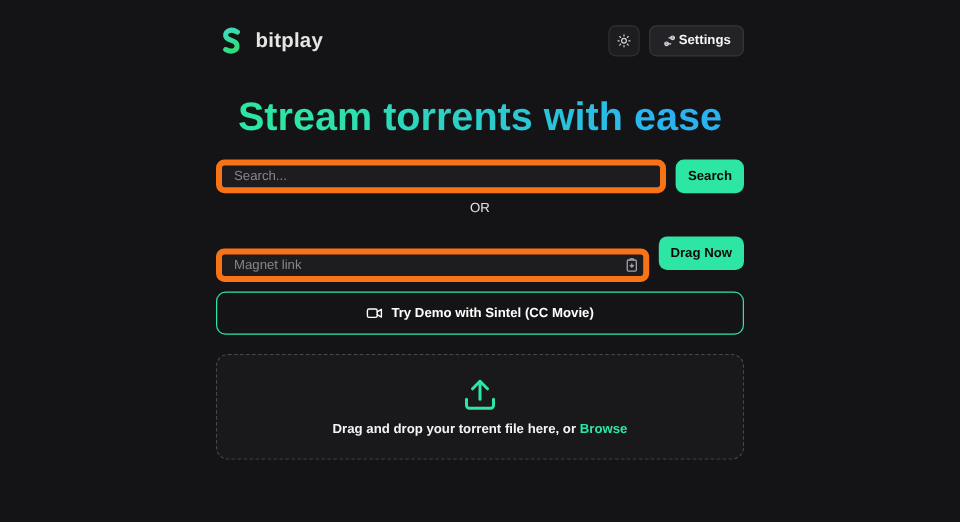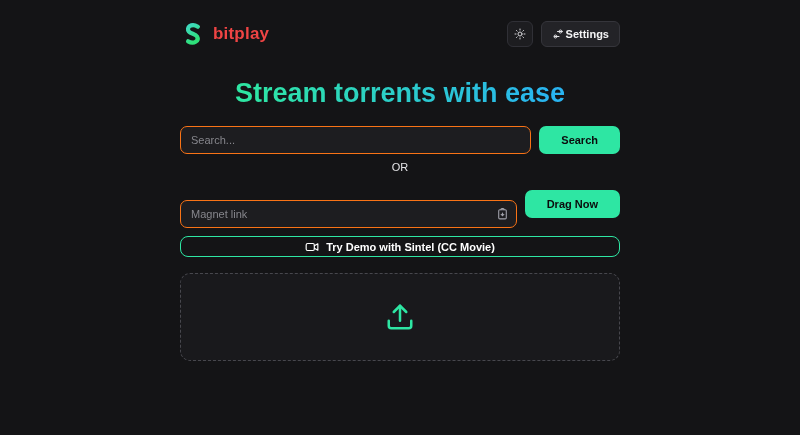--- a/index.html
+++ b/index.html
@@ -8,70 +8,70 @@
     background:#141416;
     font-family:"Liberation Sans","DejaVu Sans",sans-serif;
     color:#fafafa;
     overflow:hidden;
   }
   .page { width:440px; margin:0 auto; padding-top:20px; }
 
   
   .header { display:flex; align-items:center; justify-content:space-between; height:28px; }
   .brand { display:flex; align-items:center; gap:7px; }
-  .brand-name { font-size:17px; font-weight:700; letter-spacing:.2px; color:#ef4444; }
+  .brand-name { font-size:17px; font-weight:700; letter-spacing:.2px; color:#e5e5e5; }
   .header-actions { display:flex; align-items:center; gap:8px; }
   .icon-btn {
     width:26px; height:26px; display:flex; align-items:center; justify-content:center;
     background:#1d1d20; border:1px solid #303036; border-radius:6px; cursor:pointer;
   }
   .settings-btn {
     display:flex; align-items:center; gap:2px; height:26px; padding:0 10px;
     background:#232327; border:1px solid #35353b; border-radius:6px;
     color:#f4f4f5; font-size:11px; font-weight:700; cursor:pointer;
     font-family:inherit;
     text-align:center;
   }
 
   
   .hero-title {
-    margin-top:30px; text-align:center; font-size:27px; font-weight:700;
+    margin-top:30px; text-align:center; font-size:33px; font-weight:700;
     background:linear-gradient(90deg,#2ee6a3 15%,#29b4f1 85%);
     -webkit-background-clip:text; background-clip:text;
     -webkit-text-fill-color:transparent; color:transparent;
   }
 
   
   .row { display:flex; gap:8px; align-items:center; }
   .search-row { margin-top:17px; }
   .text-input {
-    flex:1; height:28px; background:#1d1d20; border:1px solid #f97316;
+    flex:1; height:28px; background:#1d1d20; border:5px solid #f97316;
     border-radius:7px; padding:0 10px; color:#e4e4e7; font-size:11px;
     font-family:inherit; outline:none;
   }
   .text-input::placeholder { color:#86868c; }
   .green-btn {
-    height:28px; min-width:52px; padding:0 22px; border:none; border-radius:7px;
+    height:28px; min-width:52px; padding:0 10px; border:none; border-radius:7px;
     background:#2ee6a3; color:#0b0b0c; font-size:11px; font-weight:700;
     cursor:pointer; font-family:inherit;
   }
   .or-divider {
     margin:7px 0; text-align:center; font-size:11px; font-weight:400; color:#e4e4e7;
   }
   .input-wrap { position:relative; flex:1; display:flex;margin-top:20px; }
   .input-wrap .text-input { width:100%; }
   .paste-icon-btn {
     position:absolute; right:8px; top:50%; transform:translateY(-50%);
     background:none; border:none; cursor:pointer; display:flex; align-items:center;
     padding:0;
   }
 
   
   .demo-btn {
-    margin-top:8px; width:100%; height:21px; display:flex; align-items:center;
+    margin-top:8px; width:100%; height:36px; display:flex; align-items:center;
     justify-content:center; gap:7px; background:transparent;
     border:1px solid #2ee6a3; border-radius:8px; color:#fff; font-size:11px;
     font-weight:700; cursor:pointer; font-family:inherit;
   }
 
   
   .dropzone {
     margin-top:16px; height:88px; background:#19191c;
     border:1px dashed #47474d; border-radius:10px;
     display:flex; flex-direction:column; align-items:center; justify-content:center;
@@ -158,15 +158,19 @@
   </button>
 
   <div class="dropzone">
     <span style="display:flex">
       <svg width="30" height="30" viewBox="0 0 24 24" fill="none" stroke="#2ee6a3" stroke-width="2" stroke-linecap="round" stroke-linejoin="round">
         <path d="M21 15v4a2 2 0 0 1-2 2H5a2 2 0 0 1-2-2v-4"></path>
         <polyline points="17 8 12 3 7 8"></polyline>
         <line x1="12" y1="3" x2="12" y2="15"></line>
       </svg>
     </span>
+    <div class="dropzone-text">
+      <span>Drag and drop your torrent file here, or</span>
+      <span class="browse-link">Browse</span>
+    </div>
   </div>
 
 </div>
 
 </body></html>

